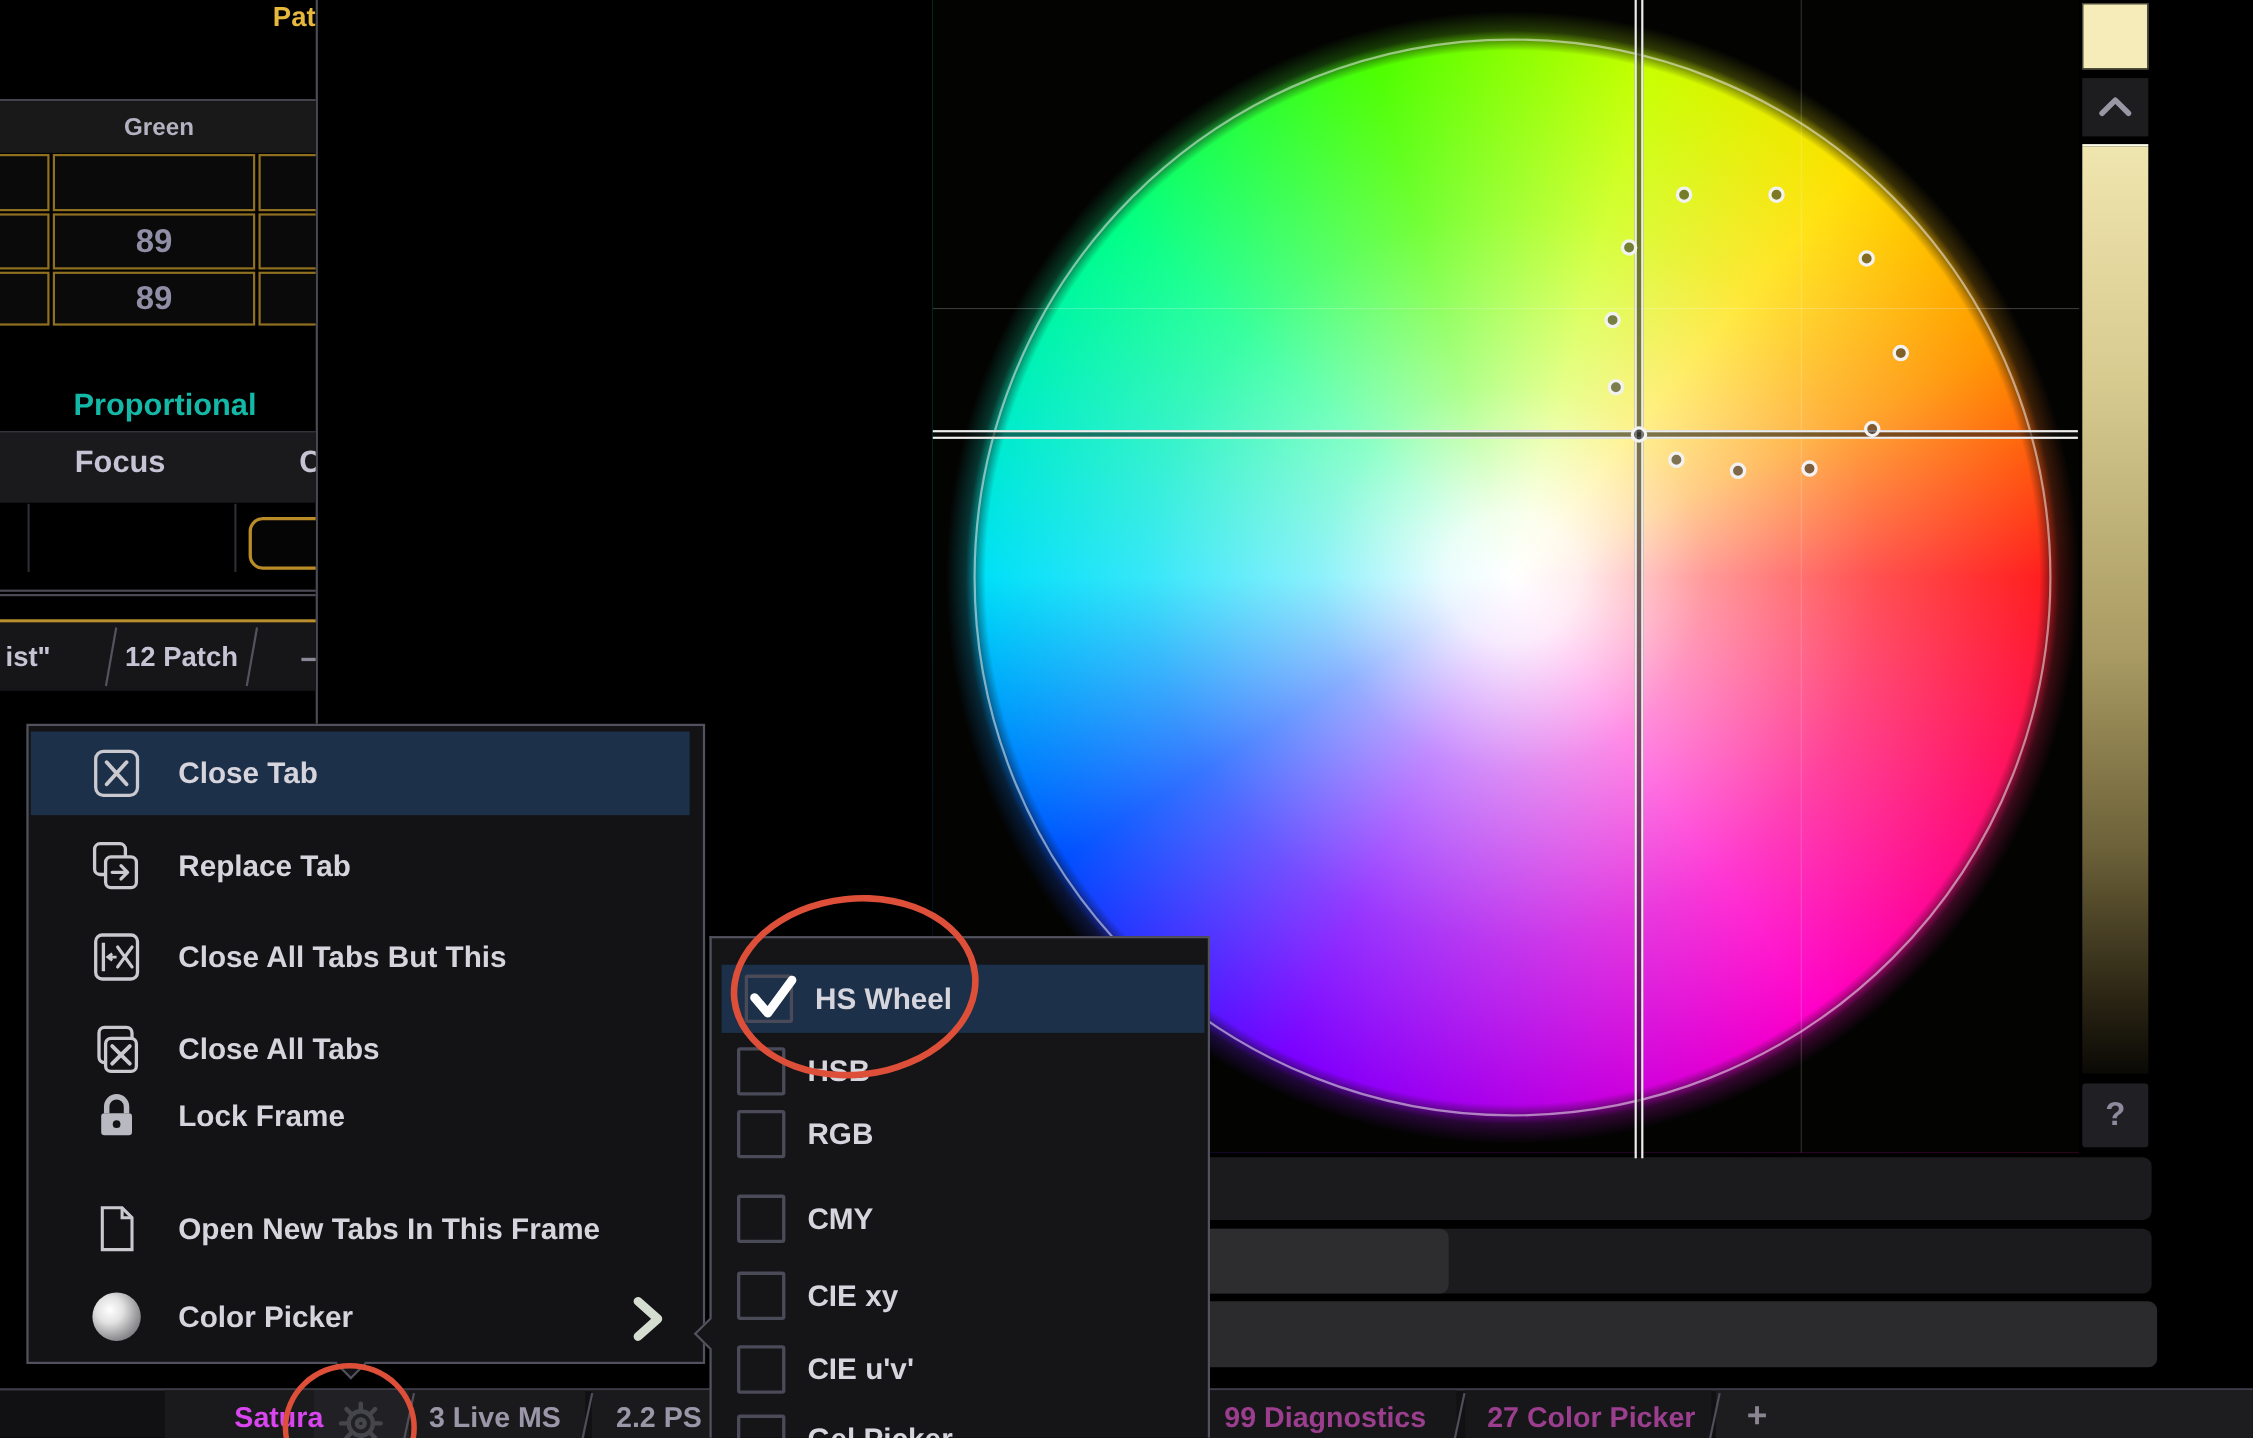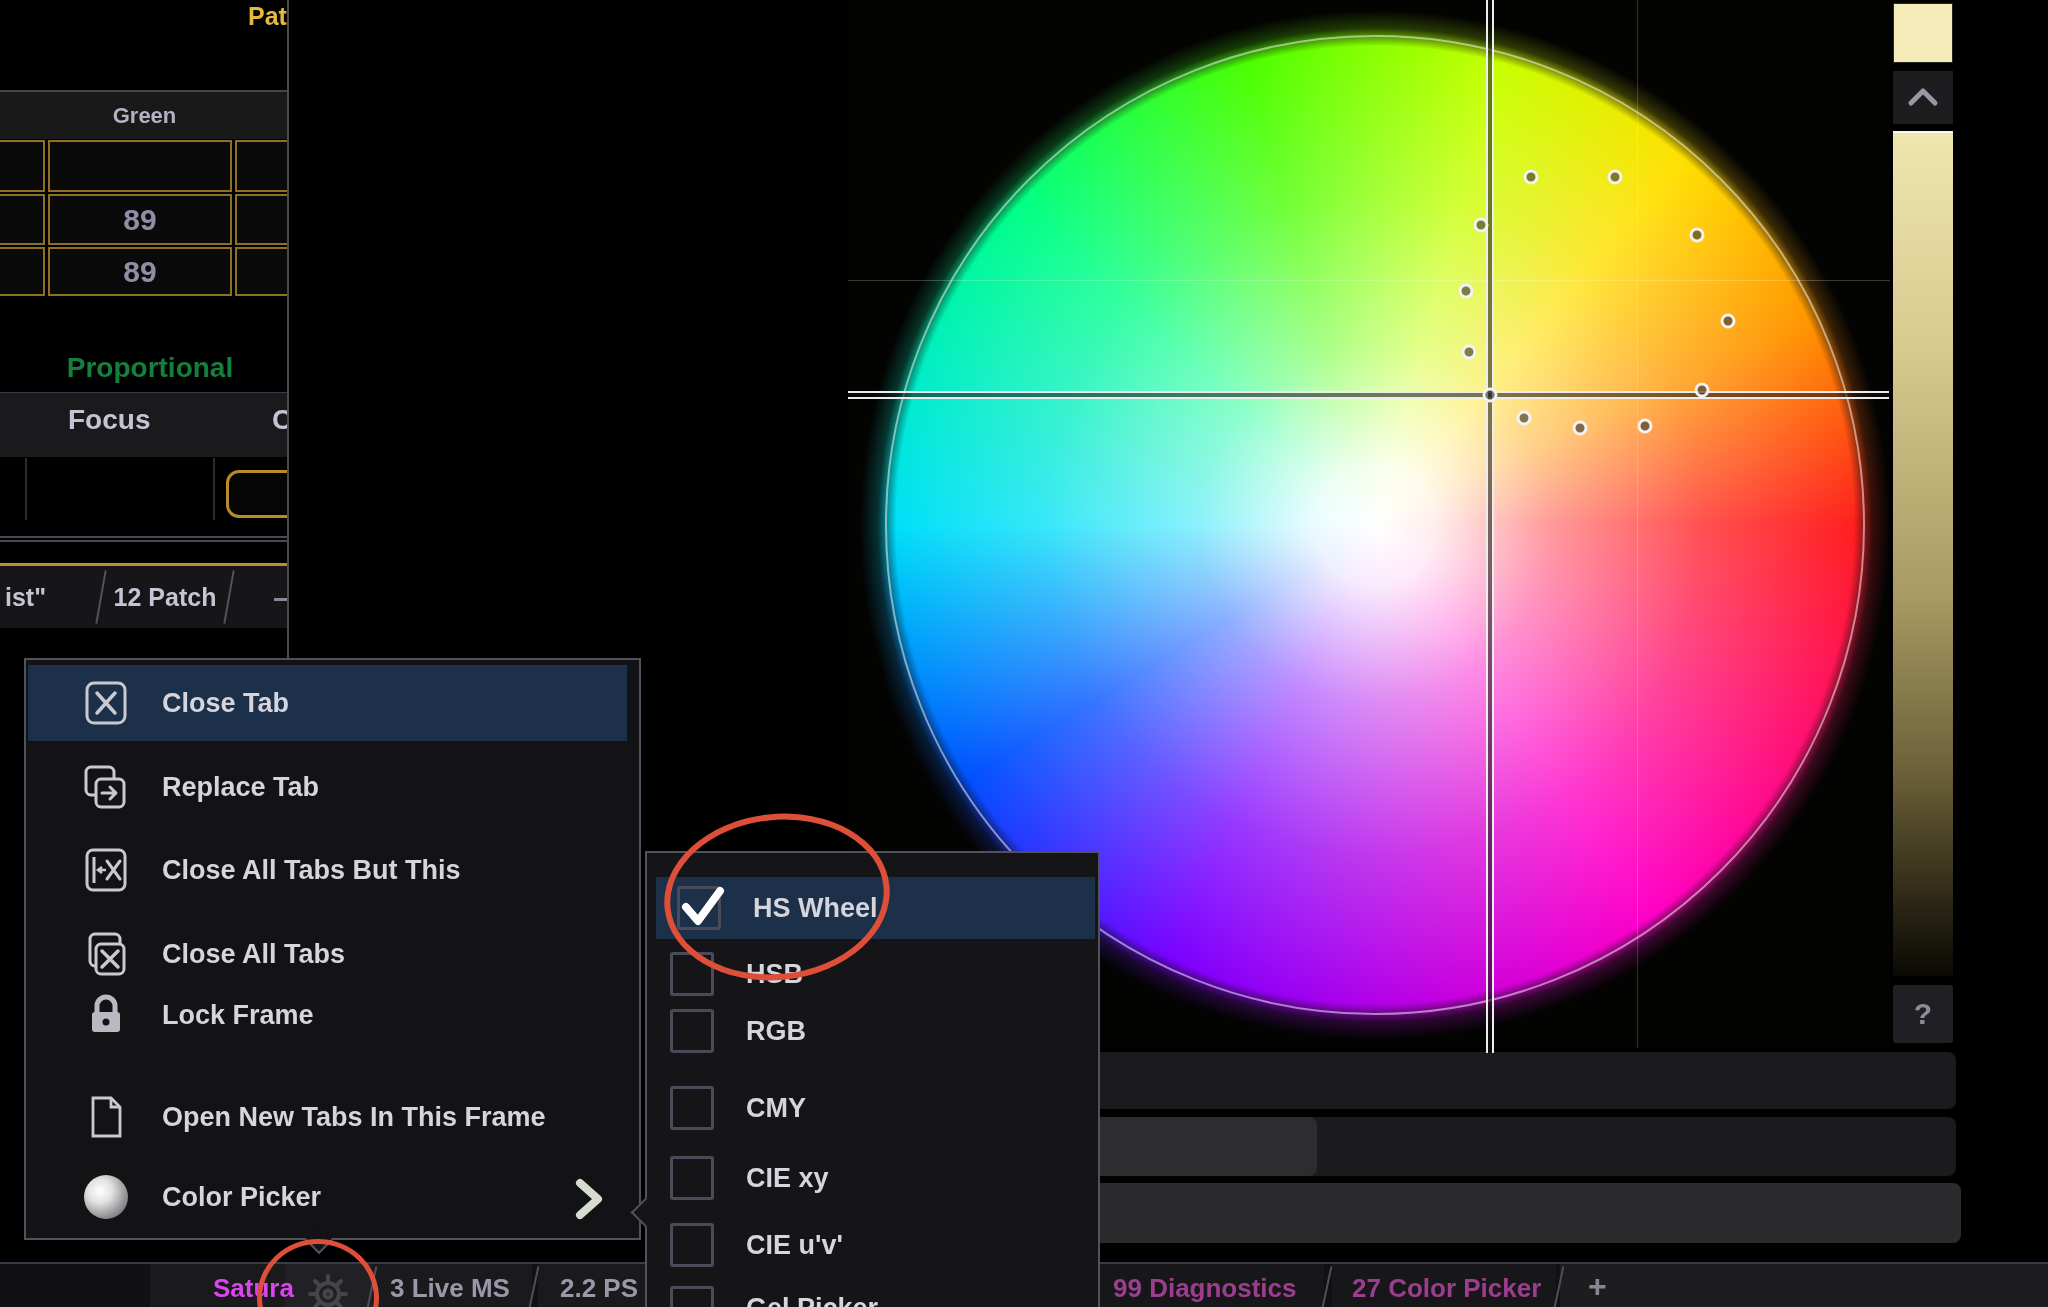--- a/index.html
+++ b/index.html
@@ -9,21 +9,21 @@
 
   
   #left-panel { left:0; top:0; width:289px; height:658px; background:#000;
                 border-right:2px solid #4a4a55; overflow:hidden; z-index:2; }
   #pat-title { left:248px; top:2px; color:#e6b83c; font-weight:bold; font-size:25px; }
   #tbl-topline { left:0; top:90px; width:289px; height:2px; background:#44444e; }
   #tbl-header { left:0; top:92px; width:289px; height:47px; background:#191919;
                 color:#b4b2c2; font-weight:bold; font-size:22px; text-align:center; line-height:47px; }
   .gcell { position:absolute; border:2px solid #8f6f20; background:#0a0a0a; }
   .gval  { color:#908ea6; font-weight:bold; font-size:30px; text-align:center; }
-  #prop-label { left:0; top:352px; width:300px; text-align:center; color:#15803d;
+  #prop-label { left:0; top:352px; width:300px; text-align:center; color:#14b8a6;
                 font-weight:bold; font-size:28px; }
   #focus-row { left:0; top:392px; width:289px; height:65px; background:#1a1a1c;
                border-top:1px solid #3c3c46; }
   #focus-label { left:68px; top:404px; color:#c6c4d4; font-weight:bold; font-size:28px; }
   #color-label { left:272px; top:404px; color:#c6c4d4; font-weight:bold; font-size:28px; }
   .cellline { position:absolute; background:#2c2c32; }
   #gold-box { left:226px; top:470px; width:76px; height:48px; border:3px solid #b98c28;
               border-radius:13px; background:#050505; }
   #dbl-line { left:0; top:536px; width:289px; height:6px;
               border-top:2px solid #4a4a55; border-bottom:2px solid #4a4a55; }
@@ -99,21 +99,21 @@
       border-right:2px solid #52525f; border-bottom:2px solid #52525f; transform:rotate(45deg); }
 
   
   #submenu { left:645px; top:851px; width:455px; height:456px; background:#151518;
              border:2px solid #52525f; border-bottom:none; z-index:6; }
   .sub-item { position:absolute; left:2px; width:449px; height:62px; display:flex;
               align-items:center; padding-left:21px; }
   .sub-item.hl { background:#1c3049; width:439px; left:9px; }
   .checkbox { width:44px; height:44px; flex:0 0 44px; border:3px solid #4a4a58;
               border-radius:3px; position:relative; }
-  .sub-label { color:#d6d4dc; font-weight:bold; font-size:27px; margin-left:32px; white-space:nowrap; }
+  .sub-label { color:#d6d4dc; font-weight:bold; font-size:27px; margin-left:20px; white-space:nowrap; }
   #submenu-arrow { left:-12px; top:349px; width:21px; height:21px; background:#151518;
       border-left:2px solid #52525f; border-bottom:2px solid #52525f; transform:rotate(45deg); }
 
   
   .red-ellipse { position:absolute; border:6px solid #dd4f38; border-radius:50%; z-index:10; }
   #annot-hswheel { left:664px; top:814px; width:226px; height:166px; transform:rotate(-6deg); }
   #annot-gear { left:257px; top:1239px; width:122px; height:118px; border-width:5px; }
 </style>
 </head>
 <body>

